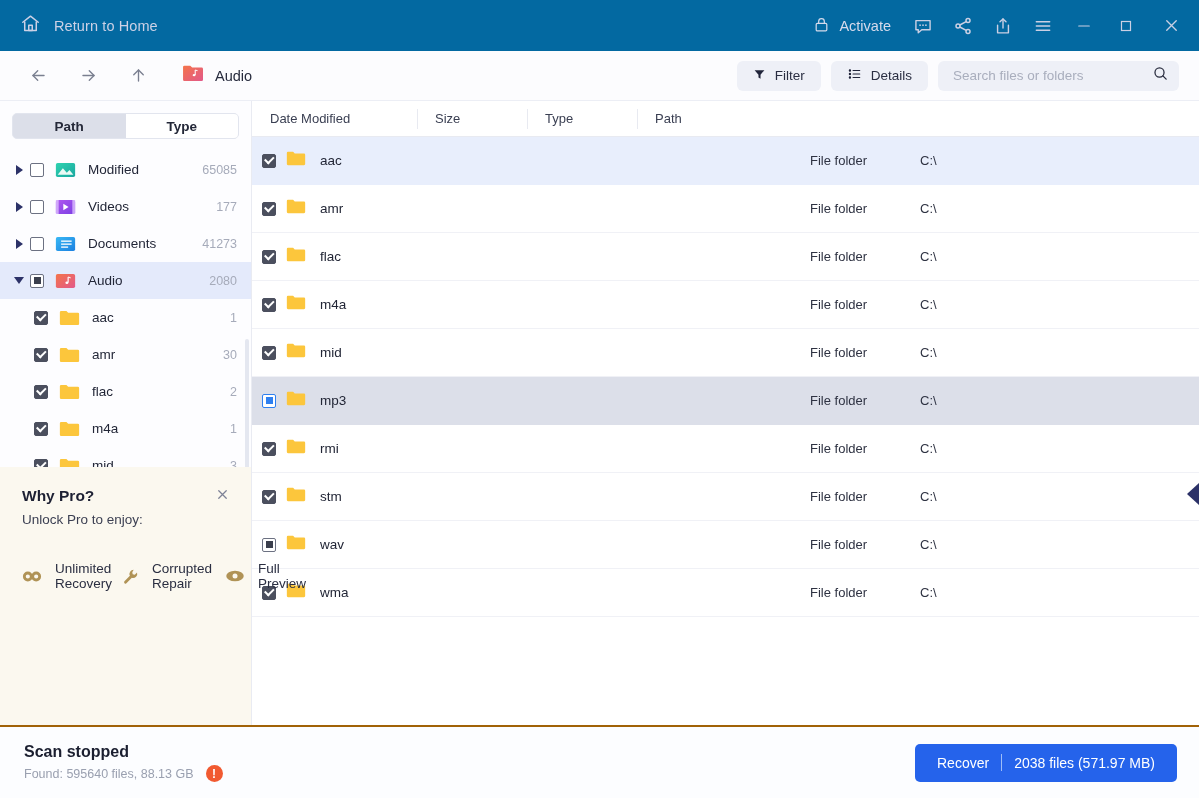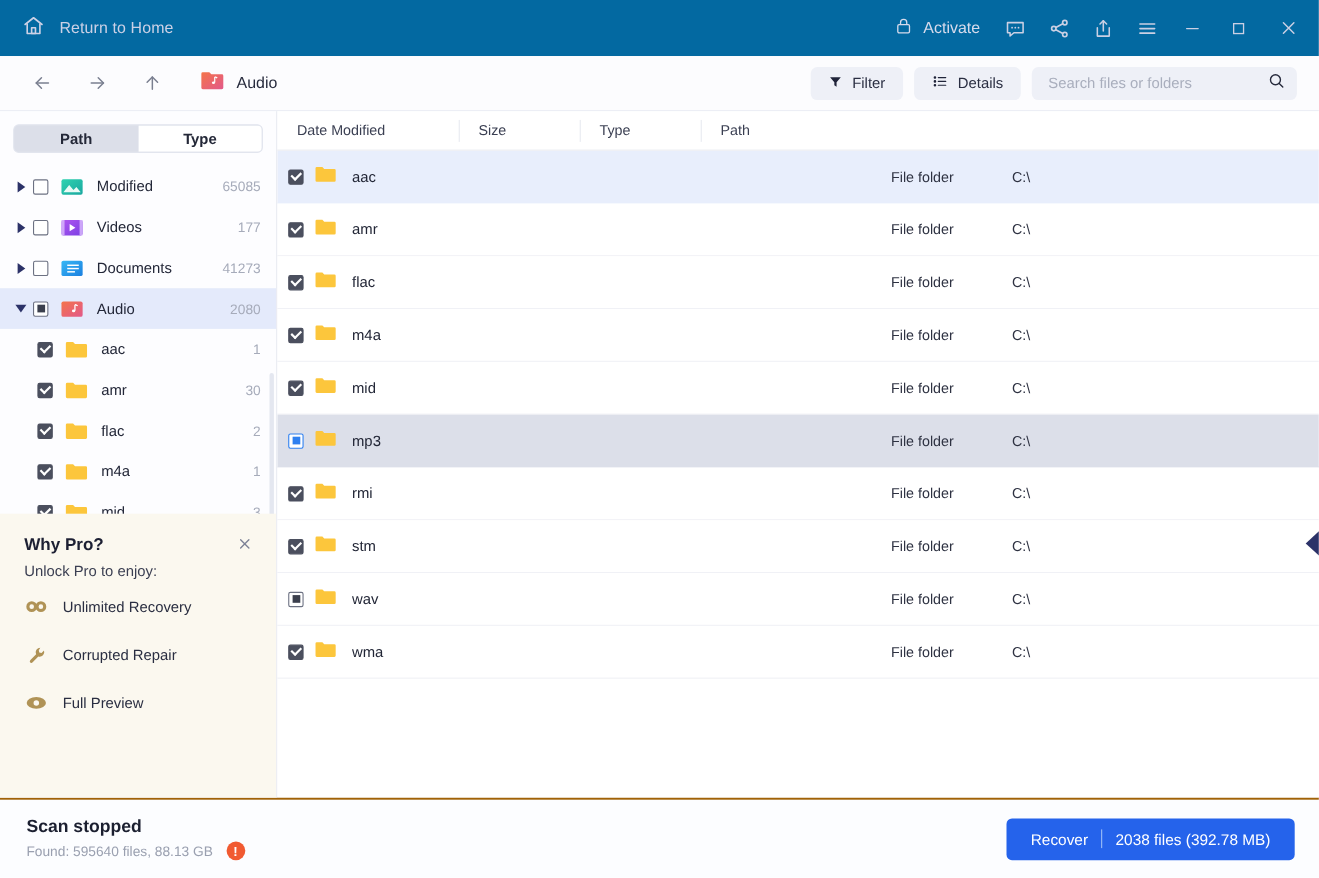--- a/index.html
+++ b/index.html
@@ -138,21 +138,21 @@
     position: absolute; left: 0; bottom: 0; width: 251px; height: 258px;
     background: #fbf8ef;
     padding: 20px 20px 0 22px;
   }
   .wp-close {
     position: absolute; right: 20px; top: 18px; color: #7d8296; font-size: 17px;
     width: 18px; height: 18px; display: flex; align-items: center; justify-content: center;
   }
   .wp-title { font-size: 15.5px; font-weight: bold; color: #1d2033; }
   .wp-sub { font-size: 13.5px; color: #3b3f52; margin-top: 7px; }
-  .wp-feats { margin-top: 14px; display: flex; flex-direction: column; gap: 24px; }
+  .wp-feats { margin-top: 34px; display: flex; flex-direction: row; gap: 8px; }
   .wp-feat { display: flex; align-items: center; gap: 13px; }
   .wp-feat span.txt { font-size: 13.5px; color: #2a2e41; }
   .wp-ico { width: 22px; height: 20px; display: flex; align-items: center; justify-content: center; }
   .unlock {
     position: absolute; left: 10px; bottom: 12px; width: 232px; height: 40px;
     border-radius: 6px;
     background: linear-gradient(90deg,#f76b1c 0%,#f97c21 55%,#fa8d2a 100%);
     display: flex; align-items: center; justify-content: center; gap: 11px;
     color: #fff; font-size: 14.5px; font-weight: bold;
   }
@@ -730,16 +730,16 @@
       <div class="st-title">Scan stopped</div>
       <div class="st-sub">
         <span class="st-found">Found: 595640 files, 88.13 GB</span>
         <span class="warn">!</span>
       </div>
     </div>
     <div class="st-spacer"></div>
     <div class="recover">
       <span>Recover</span>
       <span class="divider"></span>
-      <span>2038 files (392.78 MB)</span>
+      <span>2038 files (571.97 MB)</span>
     </div>
   </div>
 </div>
 
 </body></html>

